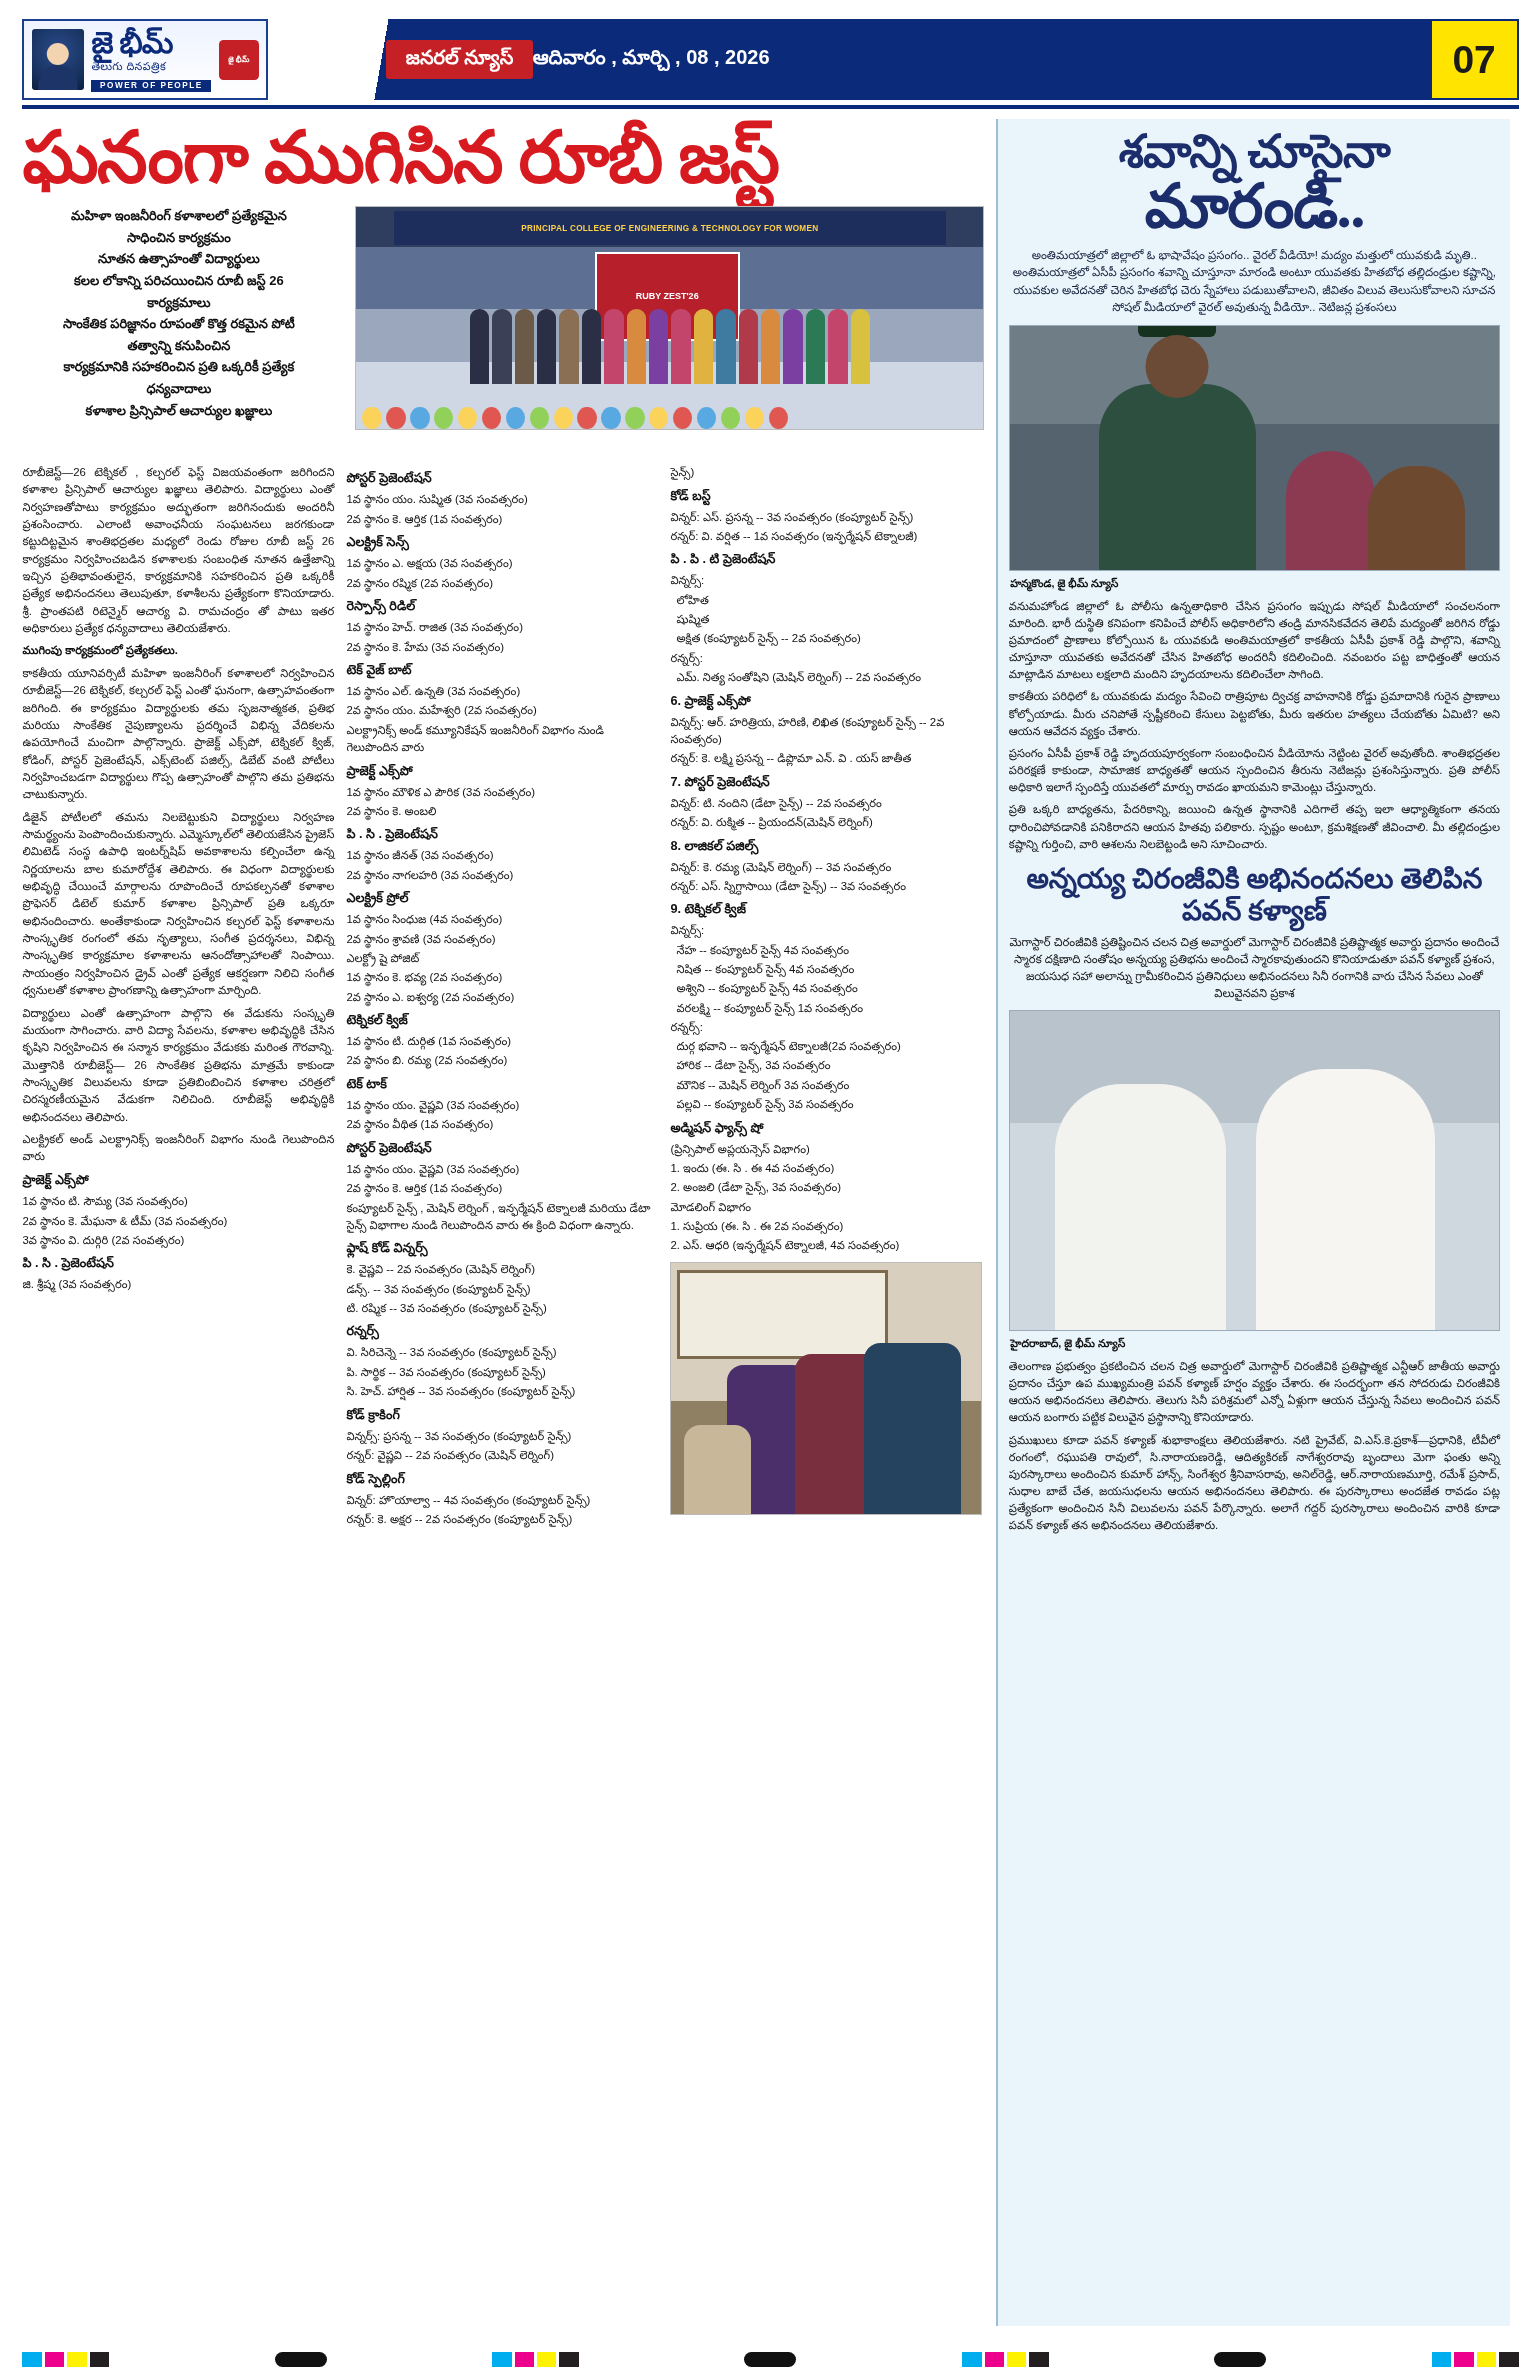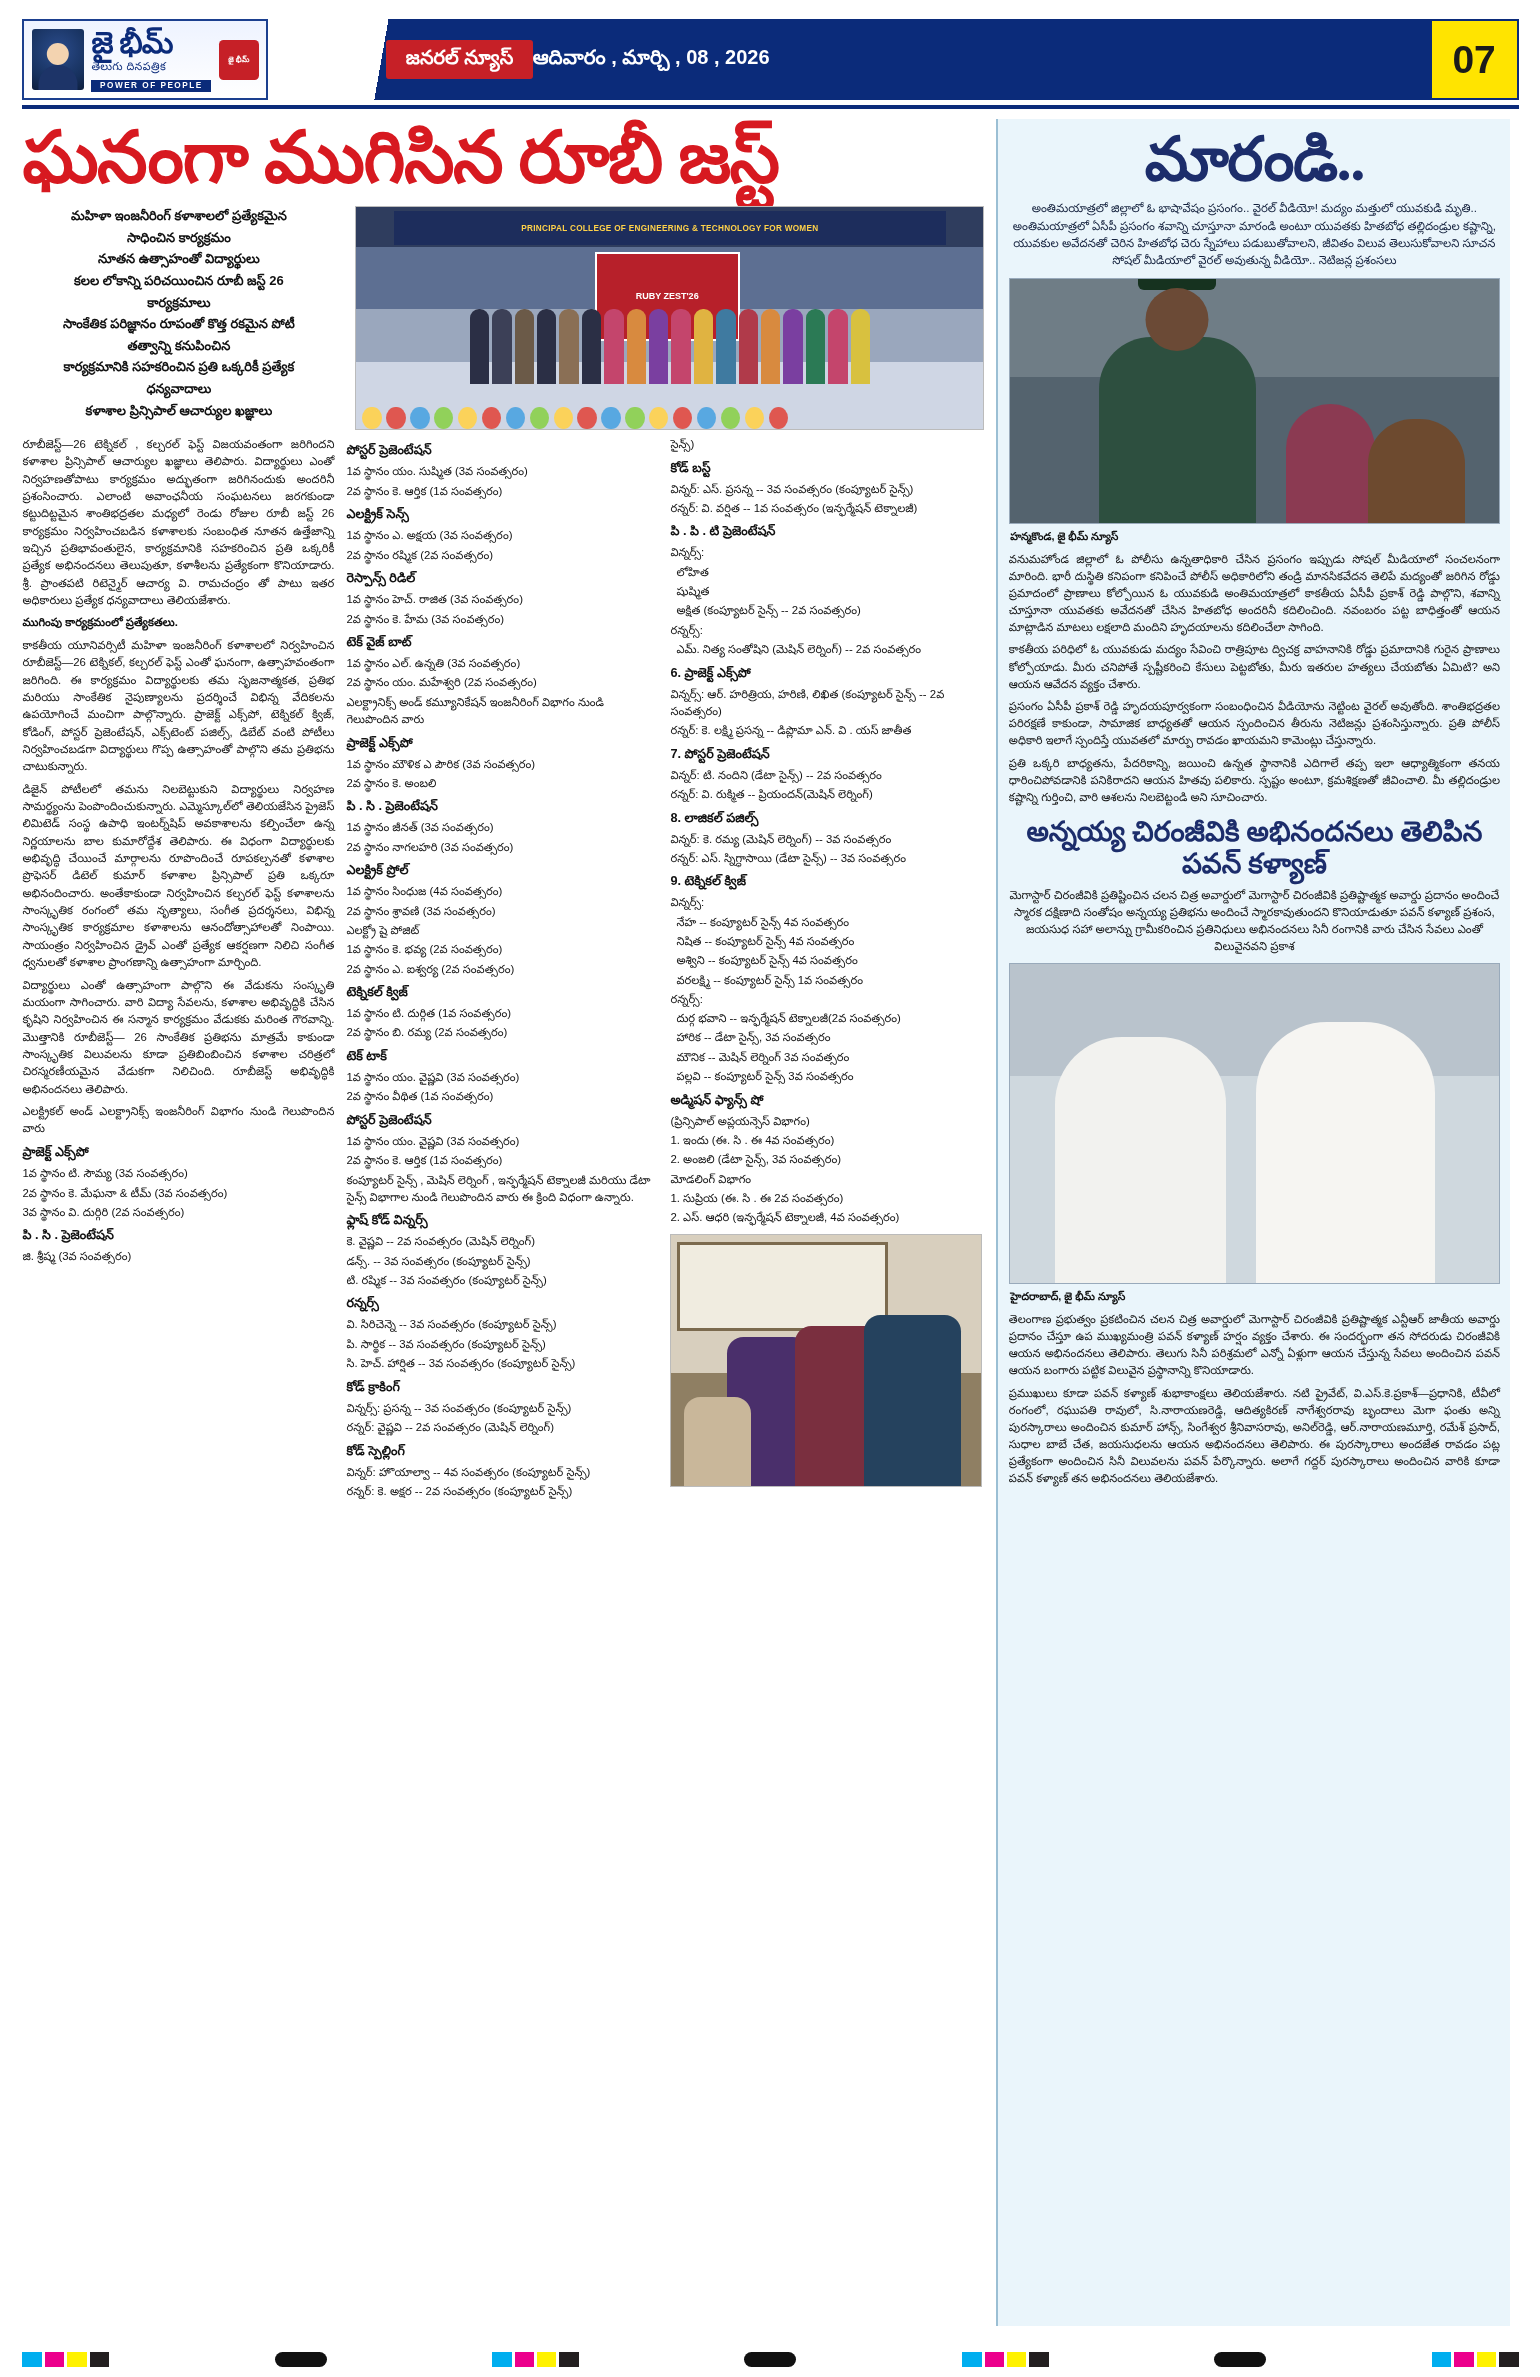--- a/index.html
+++ b/index.html
@@ -143,21 +143,21 @@
 
   .byline {
     text-align: center; font-size: 12.7px; font-weight: bold;
     margin: 9px 0 7.5px 0;
   }
 
   
   .cols3 {
     display: flex; gap: 12px; margin-top: 6px;
   }
-  .col { width: 312px; }
+  .col { width: 312px; margin-top: 28px; }
   .col p {
     margin: 0 0 5.2px 0; font-size: 11.4px; line-height: 1.52;
     text-align: justify;
   }
   .sub-head {
     font-size: 12.7px; font-weight: bold; margin: 7.5px 0 3px 0;
   }
   .list-line {
     font-size: 11.4px; line-height: 1.5; margin: 0 0 2.2px 0;
   }
@@ -449,20 +449,21 @@
             <div class="p" style="left:40%;width:89px;height:160px;background:#7a2f3f"></div>
             <div class="p" style="left:62%;width:97px;height:171px;background:#25425e"></div>
             <div class="p" style="left:4%;width:67px;height:89px;background:#c9b79a"></div>
           </div>
         </div>
       </div>
     </div>
 
     <div class="right-col">
       <div class="r-headline">
+        <span class="l1">శవాన్ని చూసైనా</span>
         <span class="l2">మారండి..</span>
       </div>
       <div class="r-lead">అంతిమయాత్రలో జిల్లాలో ఓ భాషావేషం ప్రసంగం.. వైరల్ వీడియో! మద్యం మత్తులో యువకుడి మృతి.. అంతిమయాత్రలో ఏసీపీ ప్రసంగం శవాన్ని చూస్తూనా మారండి అంటూ యువతకు హితబోధ తల్లిదండ్రుల కష్టాన్ని, యువకుల అవేదనతో చెరిన హితబోధ చెరు స్నేహాలు పడుబుతోవాలని, జీవితం విలువ తెలుసుకోవాలని సూచన సోషల్ మీడియాలో వైరల్ అవుతున్న వీడియో.. నెటిజన్ల ప్రశంసలు</div>
 
       <div class="r-photo">
         <div class="cop"></div>
         <div class="person" style="left:276px;width:89px;height:119px;background:#8b3a52"></div>
         <div class="person" style="left:358px;width:97px;height:104px;background:#6d4a2f"></div>
       </div>
       <div class="r-credit">హన్మకొండ, జై భీమ్ న్యూస్</div>

